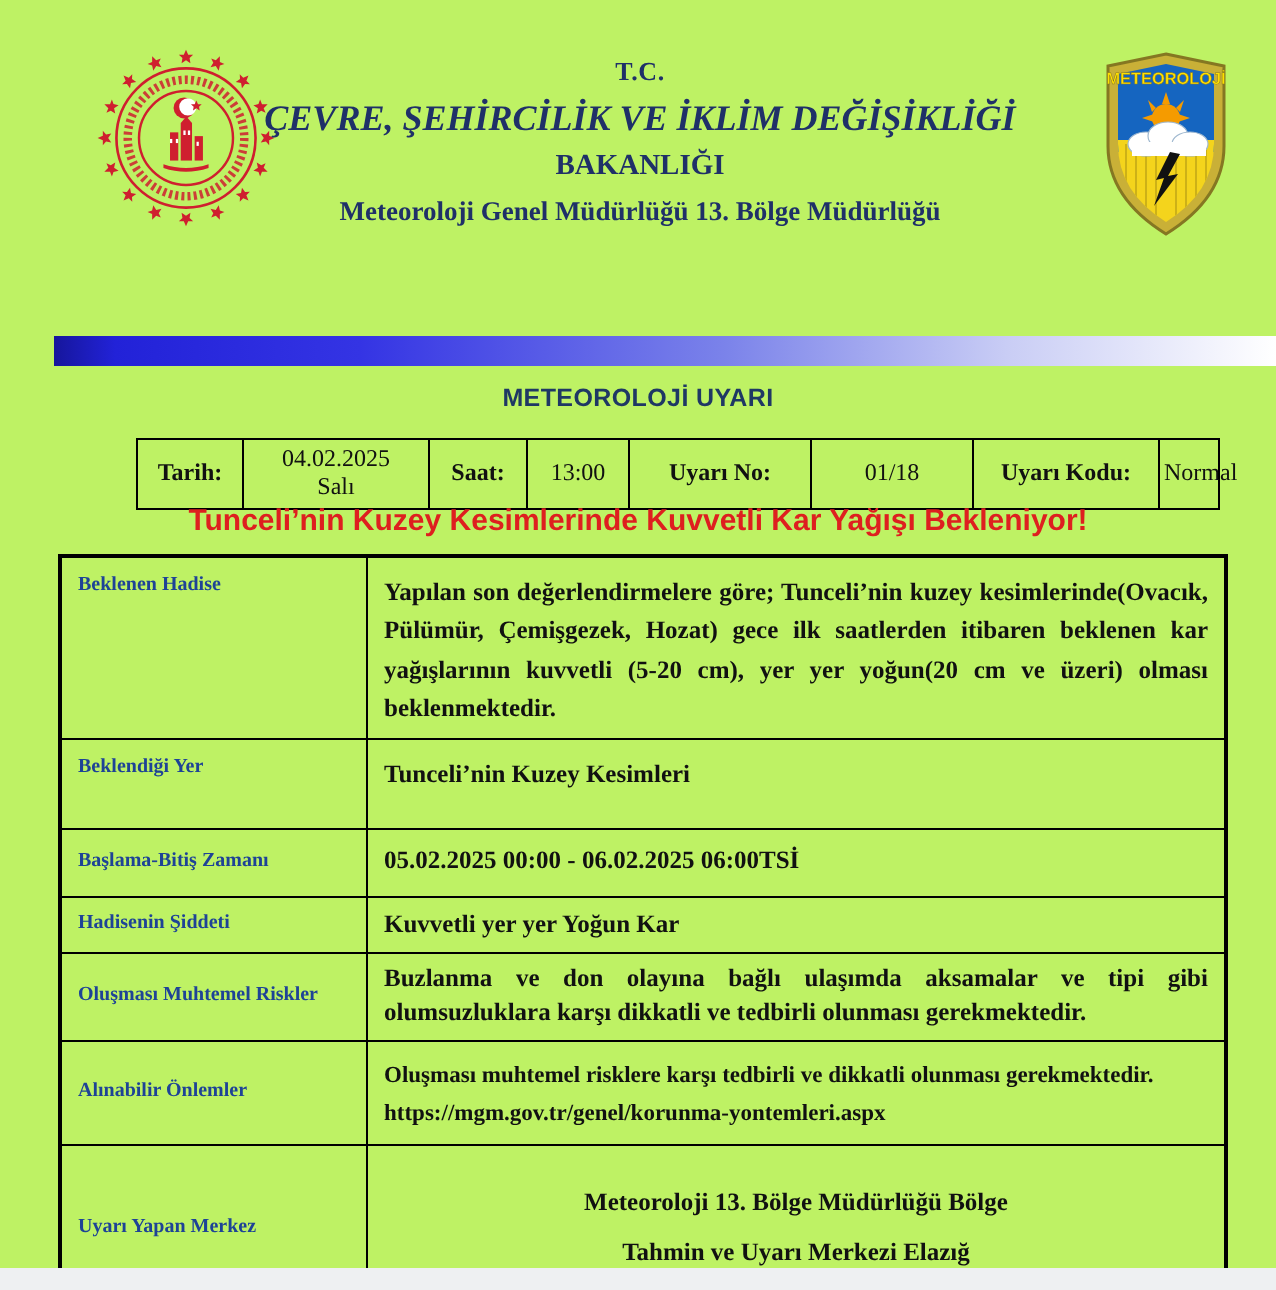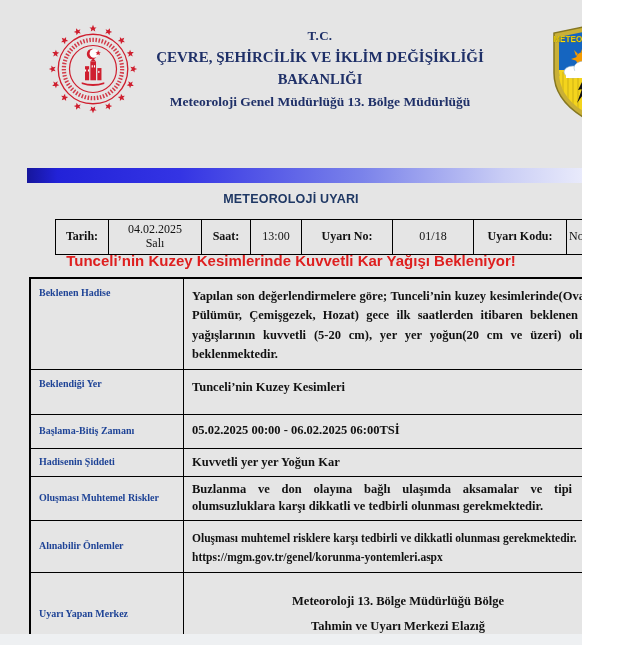--- a/index.html
+++ b/index.html
@@ -1,47 +1,47 @@
 <!DOCTYPE html>
 <html><head>
 <meta charset="utf-8">
 <style>
   html,body{margin:0;padding:0;background:#fff;}
   .page{
     position:relative;
-    width:582px;height:645px;
-    background:#e5e5e5;
+    width:638px;height:645px;
+    background:#bef264;
     font-family:"Liberation Serif", serif;
     overflow:hidden;
   }
   
   .hdr-center{
     position:absolute;left:120px;top:28px;width:400px;
     text-align:center;color:#1f3068;font-weight:bold;
   }
   .hdr-l1{font-size:13px;letter-spacing:.3px;}
-  .hdr-l2{font-size:15px;margin-top:5px;}
+  .hdr-l2{font-size:18px;margin-top:5px;font-style:italic;}
   .hdr-l3{font-size:14.5px;margin-top:5px;}
   .hdr-l4{font-size:13.5px;margin-top:6px;font-family:Liberation Serif, serif;}
   .seal{position:absolute;left:46px;top:22px;width:94px;height:94px;}
   .shield{position:absolute;left:551px;top:26px;width:64px;height:92px;}
   
   .grad-bar{
     position:absolute;left:27px;top:168px;width:611px;height:15px;
     background:linear-gradient(90deg,#16169c 0%,#2222d8 5%,#3434e4 25%,#7b83ea 55%,#c9cdf5 78%,#ffffff 100%);
   }
   
   .section-title{
     position:absolute;left:0;top:192px;width:100%;
     text-align:center;font-family:"Liberation Sans",sans-serif;
     font-weight:bold;font-size:12.5px;color:#1f3864;letter-spacing:.2px;
   }
   
   .info-table{
-    position:absolute;left:55px;top:219px;width:542px;
+    position:absolute;left:68px;top:219px;width:542px;
     border-collapse:collapse;table-layout:fixed;
     font-size:12px;color:#111;
   }
   .info-table td{
     border:1.5px solid #000;text-align:center;vertical-align:middle;
     padding:2px 2px;height:30px;line-height:1.15;
   }
   .info-table td.lbl{font-weight:bold;}
   
   .headline{

